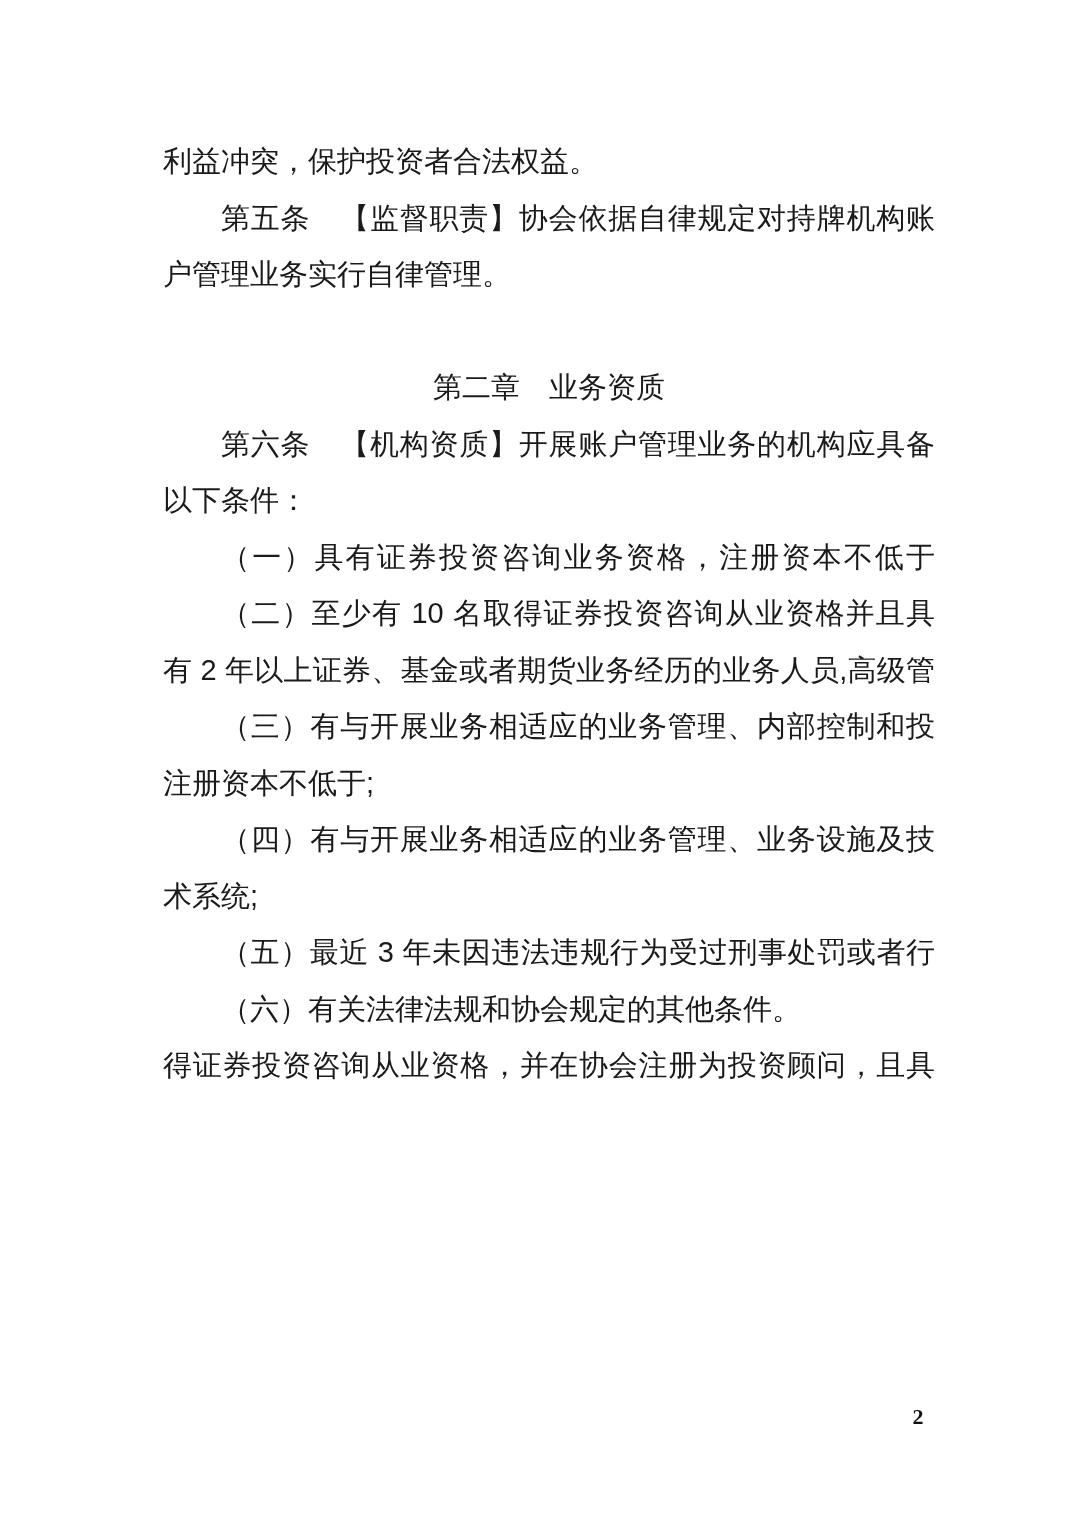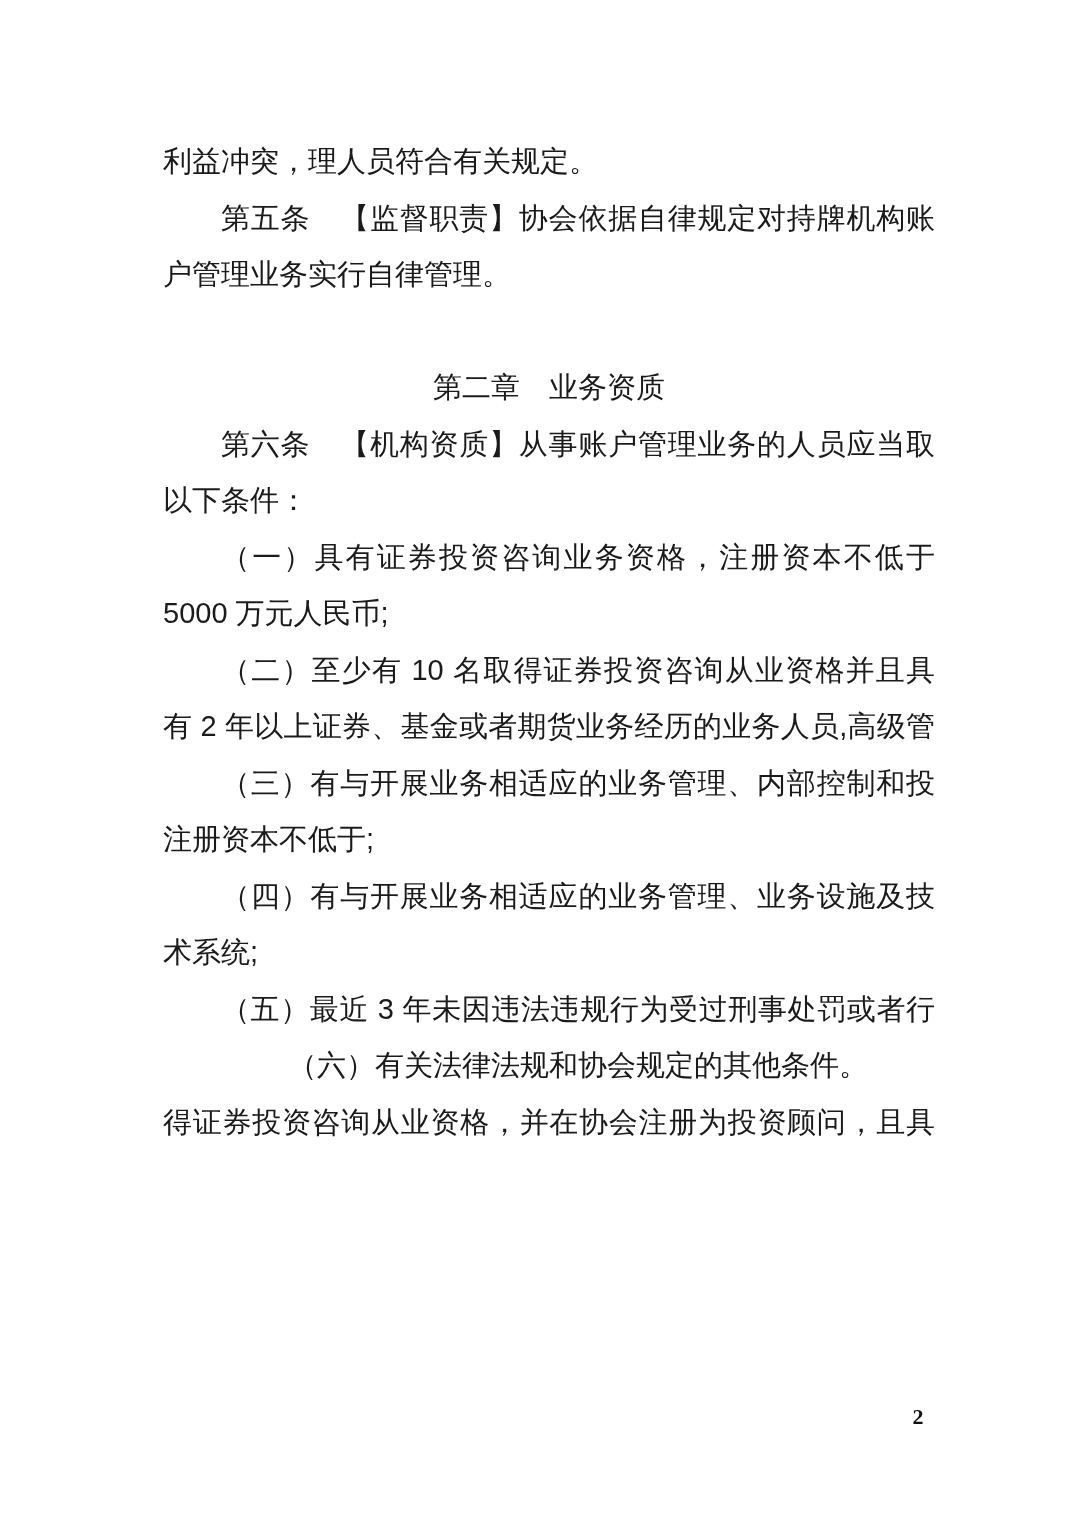--- a/index.html
+++ b/index.html
@@ -19,57 +19,56 @@
   .line{
     font-size:29px;
     height:56.5px;
     line-height:56.5px;
     text-align:left;
     white-space:normal;
     overflow:visible;
   }
   .jf{text-align:justify;text-align-last:justify;}
   .ctr{text-align-last:center;}
-  .ind{text-indent:58px;text-align:center;}
+  .ind{text-indent:58px;}
   .b{font-weight:400;}
   .blank{height:56.5px;}
   .pagenum{
     position:absolute;
     left:898px;top:1404px;
     width:40px;
     font-family:"Liberation Serif","DejaVu Serif",serif;
     font-size:22px;
     font-weight:700;
     color:#111;
     text-align:center;
   }
 </style>
 </head>
 <body>
 
 <div class="page">
   <div class="content">
 
-    <div class="line"><span>利益冲突，理人员符合有关规定。</span></div>
+    <div class="line"><span>利益冲突，保护投资者合法权益。</span></div>
 
     <div class="line jf ind"><span class="b">第五条　【监督职责】</span><span>协会依据自律规定对持牌机构账</span></div>
 
     <div class="line"><span>户管理业务实行自律管理。</span></div>
 
     <div class="line blank"></div>
 
     <div class="line ctr b"><span>第二章　业务资质</span></div>
 
-    <div class="line jf ind"><span class="b">第六条　【机构资质】</span><span>从事账户管理业务的人员应当取</span></div>
+    <div class="line jf ind"><span class="b">第六条　【机构资质】</span><span>开展账户管理业务的机构应具备</span></div>
 
     <div class="line"><span>以下条件：</span></div>
 
     <div class="line jf ind"><span>（一）具有证券投资咨询业务资格，注册资本不低于</span></div>
 
-    <div class="line"><span>5000 万元人民币;</span></div>
 
     <div class="line jf ind"><span>（二）至少有 10 名取得证券投资咨询从业资格并且具</span></div>
 
     <div class="line jf"><span>有 2 年以上证券、基金或者期货业务经历的业务人员,高级管</span></div>
 
 
     <div class="line jf ind"><span>（三）有与开展业务相适应的业务管理、内部控制和投</span></div>
 
     <div class="line"><span>注册资本不低于;</span></div>
 

